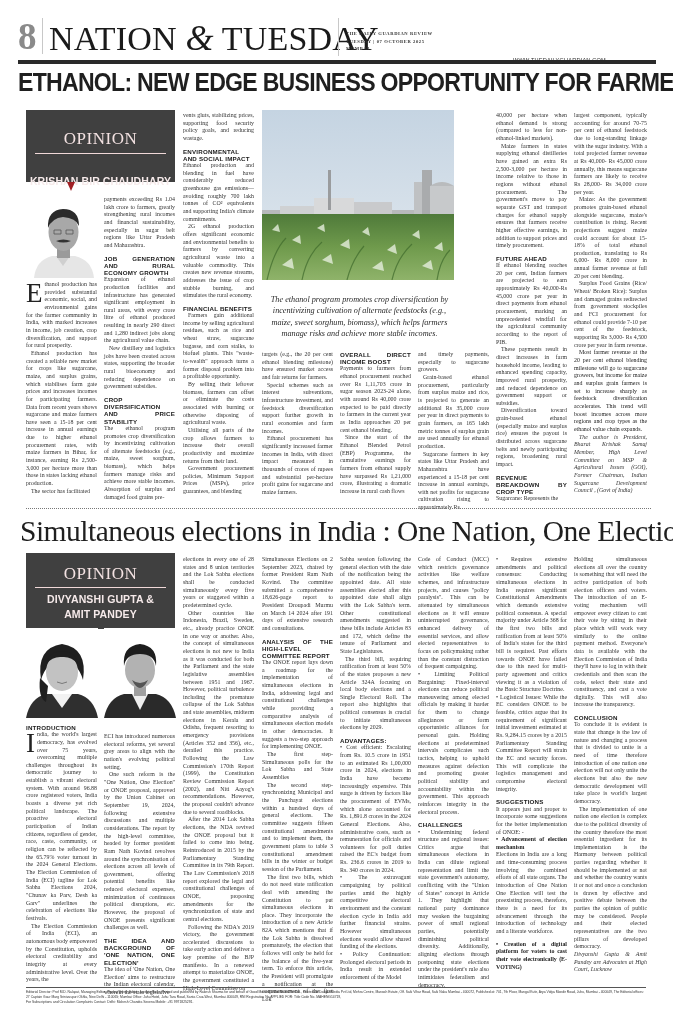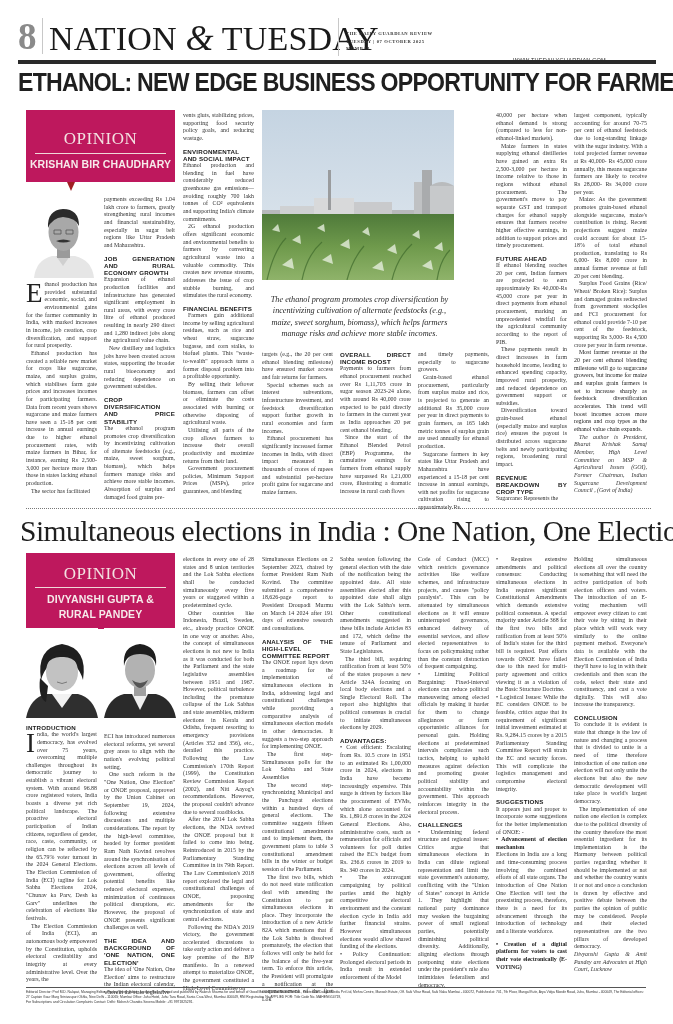--- a/index.html
+++ b/index.html
@@ -17,21 +17,21 @@
   .mast-url { left: 513px; top: 57px; font-family: "Liberation Sans", sans-serif; font-size: 5.6px; color: #333; letter-spacing: 0.2px; }
   .mast-rule { left: 18px; top: 60px; width: 638px; height: 4px; background: #2a2a2a; }
 
   
   .hl1 { left: 18px; top: 67px; width: 640px; font-family: "Liberation Sans", sans-serif; font-weight: bold; font-size: 25.5px; letter-spacing: -0.8px; color: #1f1f1f; transform: scaleX(0.905); transform-origin: left top; white-space: nowrap; line-height: 30px; }
   .hl2 { left: 20px; top: 514px; font-family: "Liberation Serif", serif; font-size: 29.5px; color: #1f1f1f; letter-spacing: -0.5px; white-space: nowrap; line-height: 34px; }
 
   .dotted { left: 26px; width: 625px; height: 0; border-top: 1px dotted #777; }
 
   
-  .opbox { background: #be185d; color: #fff; text-align: center; }
+  .opbox { background: #404040; color: #fff; text-align: center; }
   .opbox .opinion { font-family: "Liberation Serif", serif; font-size: 17px; letter-spacing: 0.5px; color: #f3e2e2; }
   .opbox .oprule { height: 1px; background: #f0d8d8; margin: 0 9px; }
   .opbox .author { font-family: "Liberation Sans", sans-serif; font-weight: bold; font-size: 10.5px; letter-spacing: 0.1px; color: #f6eaea; line-height: 14px; }
   .optail { width: 0; height: 0; border-left: 4px solid transparent; border-right: 4px solid transparent; border-top: 9px solid #a01f24; }
 
   
   .col { font-family: "Liberation Serif", serif; font-size: 5.9px; line-height: 7.65px; color: #333; text-align: justify; word-break: break-word; }
   .col p { text-indent: 5px; }
   .col p.noind { text-indent: 0; }
   .col h4 { font-family: "Liberation Sans", sans-serif; font-weight: bold; font-size: 6.2px; line-height: 7.2px; color: #1b1b1b; margin-top: 5px; letter-spacing: 0.2px; text-indent: 0; }
@@ -61,21 +61,21 @@
   <div>MUMBAI</div>
 </div>
 <div class="abs mast-url">WWW.THEDAILYGUARDIAN.COM</div>
 <div class="abs mast-rule"></div>
 
 <div class="abs hl1">ETHANOL: NEW EDGE BUSINESS OPPORTUNITY FOR FARMERS</div>
 
 <div class="abs opbox" style="left:26px;top:110px;width:149px;height:72px;">
   <div class="opinion" style="padding-top:20px;line-height:18px;">OPINION</div>
   <div class="oprule" style="margin-top:5px;"></div>
-  <div class="author" style="margin-top:3px;">KRISHAN BIR CHAUDHARY</div>
+  <div class="author" style="margin-top:20px;">KRISHAN BIR CHAUDHARY</div>
 </div>
 <div class="abs optail" style="left:67px;top:182px;"></div>
 
 <div class="abs portrait" style="left:26px;top:196px;width:75px;height:82px;">
   <svg width="75" height="82" viewBox="0 0 75 82">
     <rect width="75" height="82" fill="#ffffff"></rect>
     <path d="M8 82 Q10 64 26 60 L49 60 Q66 64 68 82 Z" fill="#e6e6e6"></path>
     <path d="M30 60 L37 70 L44 60 Z" fill="#cfcfcf"></path>
     <rect x="31" y="50" width="13" height="12" fill="#9a9a9a"></rect>
     <ellipse cx="37.5" cy="36" rx="15" ry="19" fill="#a8a8a8"></ellipse>
@@ -200,21 +200,21 @@
 
 <div class="abs dotted" style="top:508px;"></div>
 
 <div class="abs hl2">Simultaneous elections in India : One Nation, One Election</div>
 
 <div class="abs opbox" style="left:26px;top:553px;width:149px;height:76px;">
   <div class="opinion" style="padding-top:12px;line-height:18px;">OPINION</div>
   <div class="oprule" style="margin-top:4px;"></div>
   <div class="author" style="margin-top:4px;font-size:10.5px;line-height:15px;">
     <div>DIVYANSHI GUPTA &amp;</div>
-    <div>RURAL PANDEY</div>
+    <div>AMIT PANDEY</div>
   </div>
 </div>
 <div class="abs optail" style="left:67px;top:629px;"></div>
 
 <div class="abs portrait" style="left:26px;top:628px;width:72px;height:90px;">
   <svg width="72" height="90" viewBox="0 0 72 90">
     <rect width="72" height="90" fill="#ffffff"></rect>
     <path d="M0 90 Q4 70 20 66 L52 66 Q68 70 72 90 Z" fill="#2f2f2f"></path>
     <path d="M26 66 L36 80 L46 66 Z" fill="#f2f2f2"></path>
     <path d="M15 52 Q10 20 36 16 Q62 20 57 52 Q52 34 36 32 Q20 34 15 52 Z" fill="#1f1f1f"></path>

